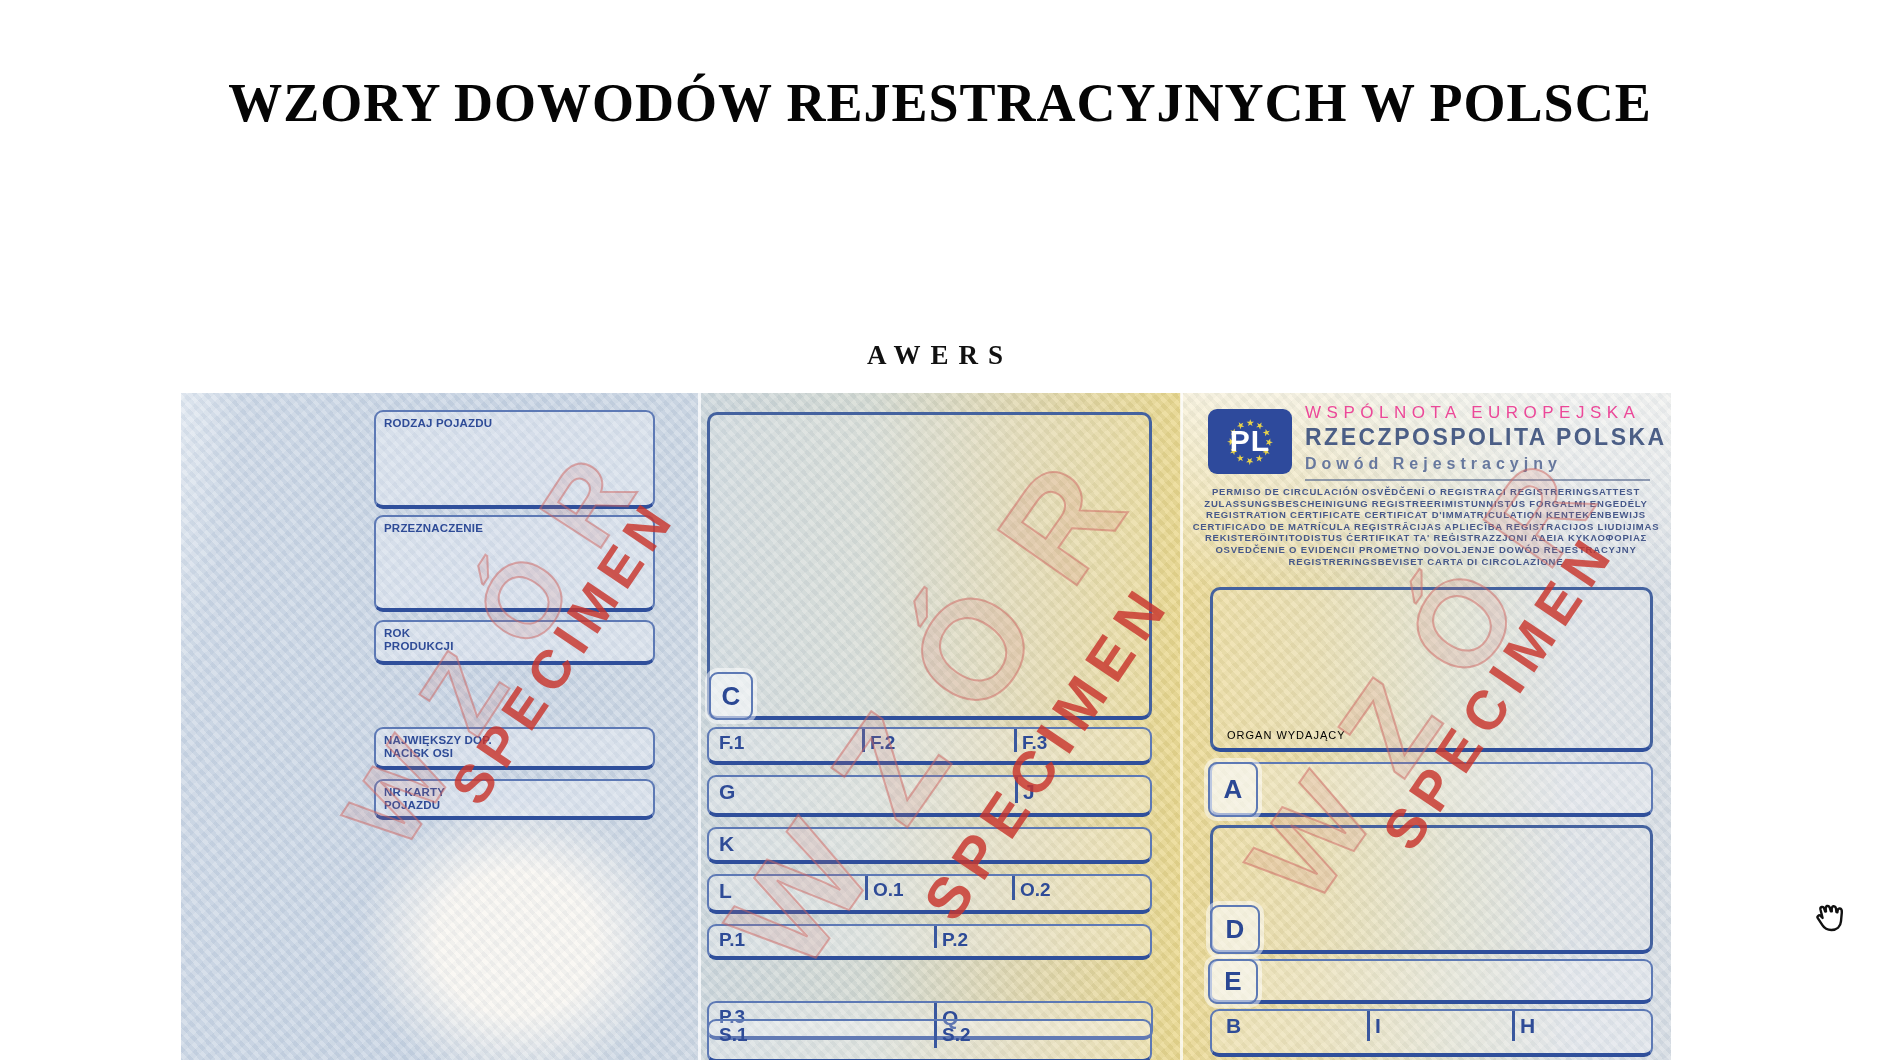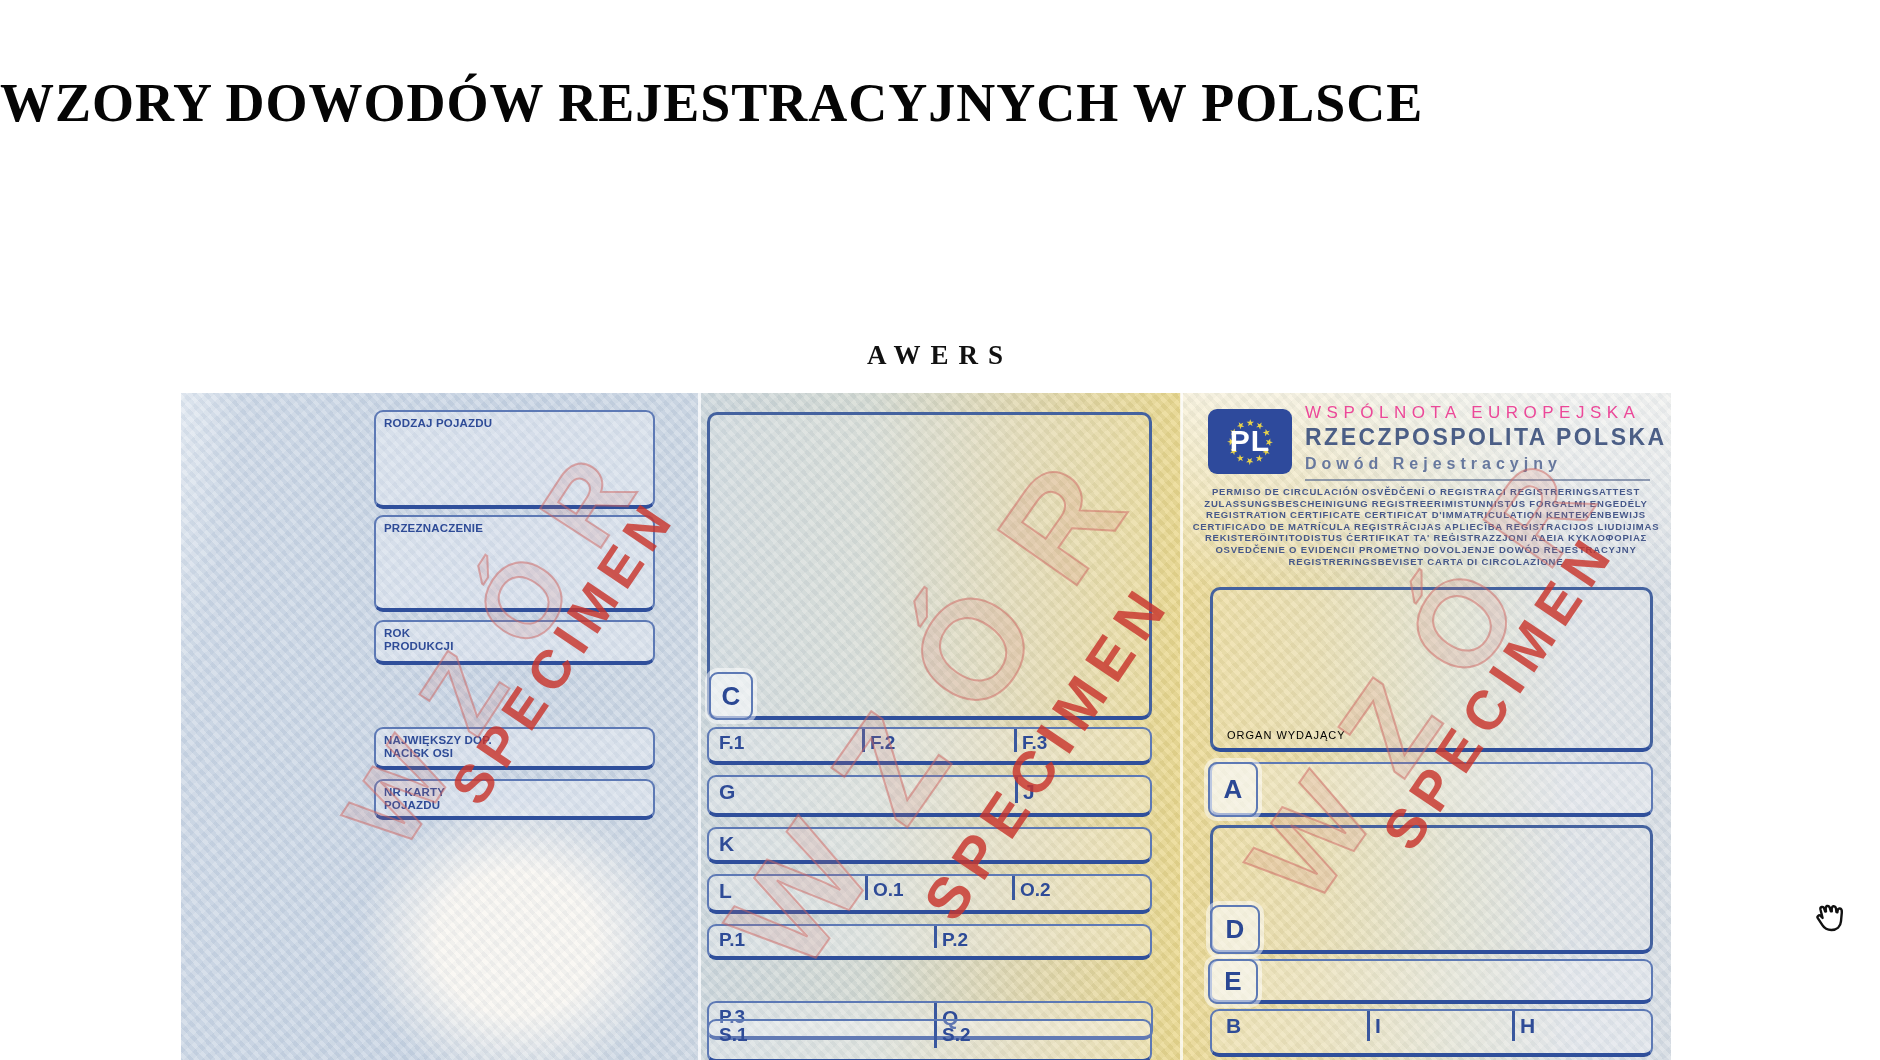--- a/index.html
+++ b/index.html
@@ -1,19 +1,19 @@
 <!DOCTYPE html>
 <html><head>
 <meta charset="utf-8">
 <style>
   html,body{margin:0;padding:0;background:#fff;}
   *{box-sizing:border-box;}
   .page{position:relative;width:1880px;height:1060px;overflow:hidden;background:#ffffff;
         font-family:"Liberation Sans",sans-serif;}
-  .title{position:absolute;top:72px;left:0;width:100%;
+  .title{position:absolute;top:72px;left:0;width:100%;text-align:center;
          font-family:"Liberation Serif",serif;font-weight:700;font-size:54px;
          letter-spacing:1px;color:#050505;}
   .subtitle{position:absolute;top:256px;left:0;width:100%;text-align:center;
          font-family:"Liberation Serif",serif;font-weight:700;font-size:33px;color:#050505;}
   .sideLabel{position:absolute;top:340px;left:0;width:100%;text-align:center;
          font-family:"Liberation Serif",serif;font-weight:600;font-size:27px;
          letter-spacing:10px;color:#111;}
   
   .doc{position:absolute;left:181px;top:393px;width:1490px;height:700px;cursor:grab;}
   .panel{position:absolute;top:0;height:100%;}

